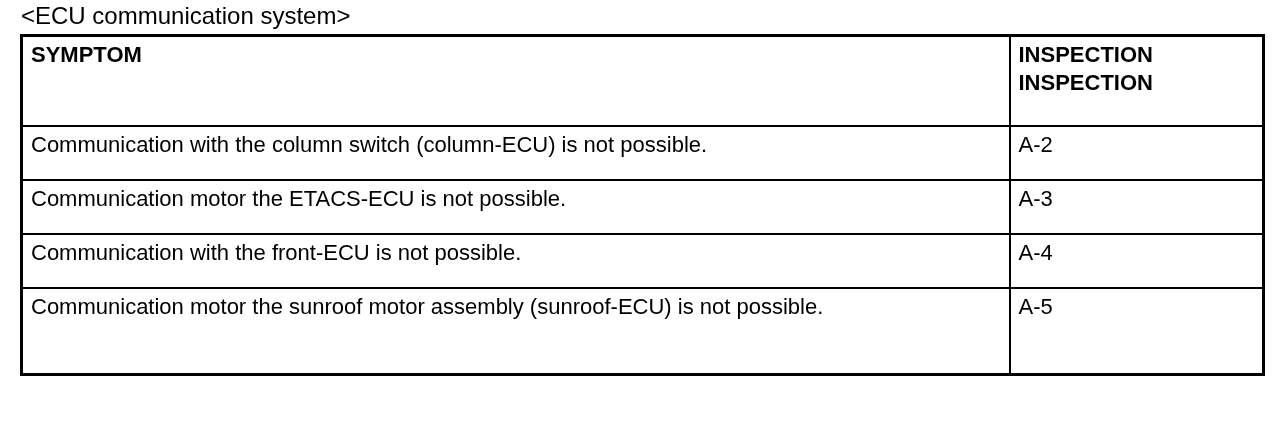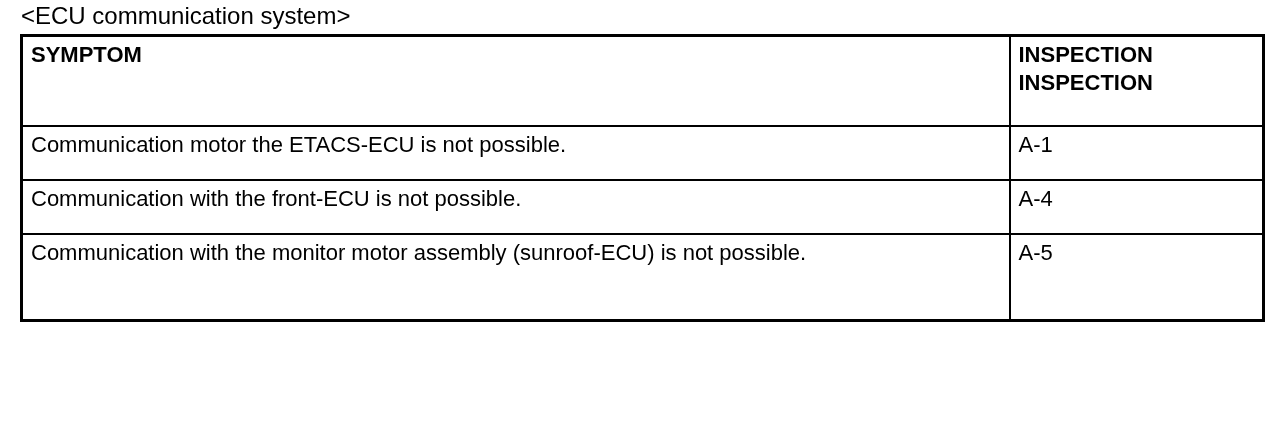--- a/index.html
+++ b/index.html
@@ -93,37 +93,45 @@
           </th>
           <th>
             <span class="hdr-line">INSPECTION</span>
             <span class="hdr-line">INSPECTION</span>
           </th>
         </tr>
       </thead>
       <tbody>
         <tr>
           <td>
+            <span class="cell-text">Communication with the column switch (column-ECU) is not possible.</span>
+          </td>
+          <td>
+            <span class="cell-text">A-2</span>
+          </td>
+        </tr>
+        <tr>
+          <td>
             <span class="cell-text">Communication motor the ETACS-ECU is not possible.</span>
           </td>
           <td>
-            <span class="cell-text">A-1</span>
+            <span class="cell-text">A-3</span>
           </td>
         </tr>
         <tr>
           <td>
             <span class="cell-text">Communication with the front-ECU is not possible.</span>
           </td>
           <td>
             <span class="cell-text">A-4</span>
           </td>
         </tr>
         <tr class="tall-row">
           <td>
-            <span class="cell-text">Communication with the monitor motor assembly (sunroof-ECU) is not possible.</span>
+            <span class="cell-text">Communication motor the sunroof motor assembly (sunroof-ECU) is not possible.</span>
           </td>
           <td>
             <span class="cell-text">A-5</span>
           </td>
         </tr>
       </tbody>
     </table>
   </div>
 
 </div>

